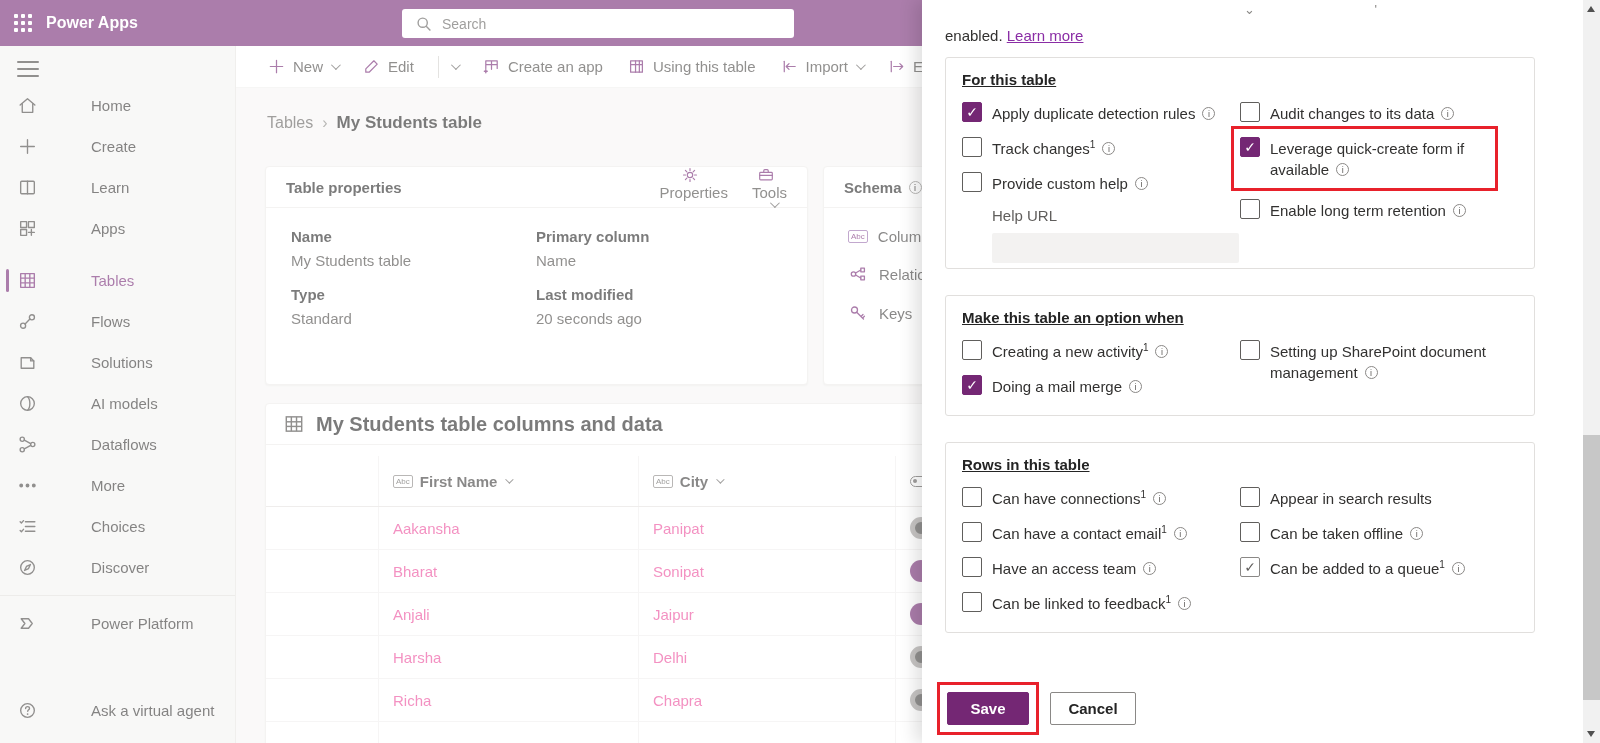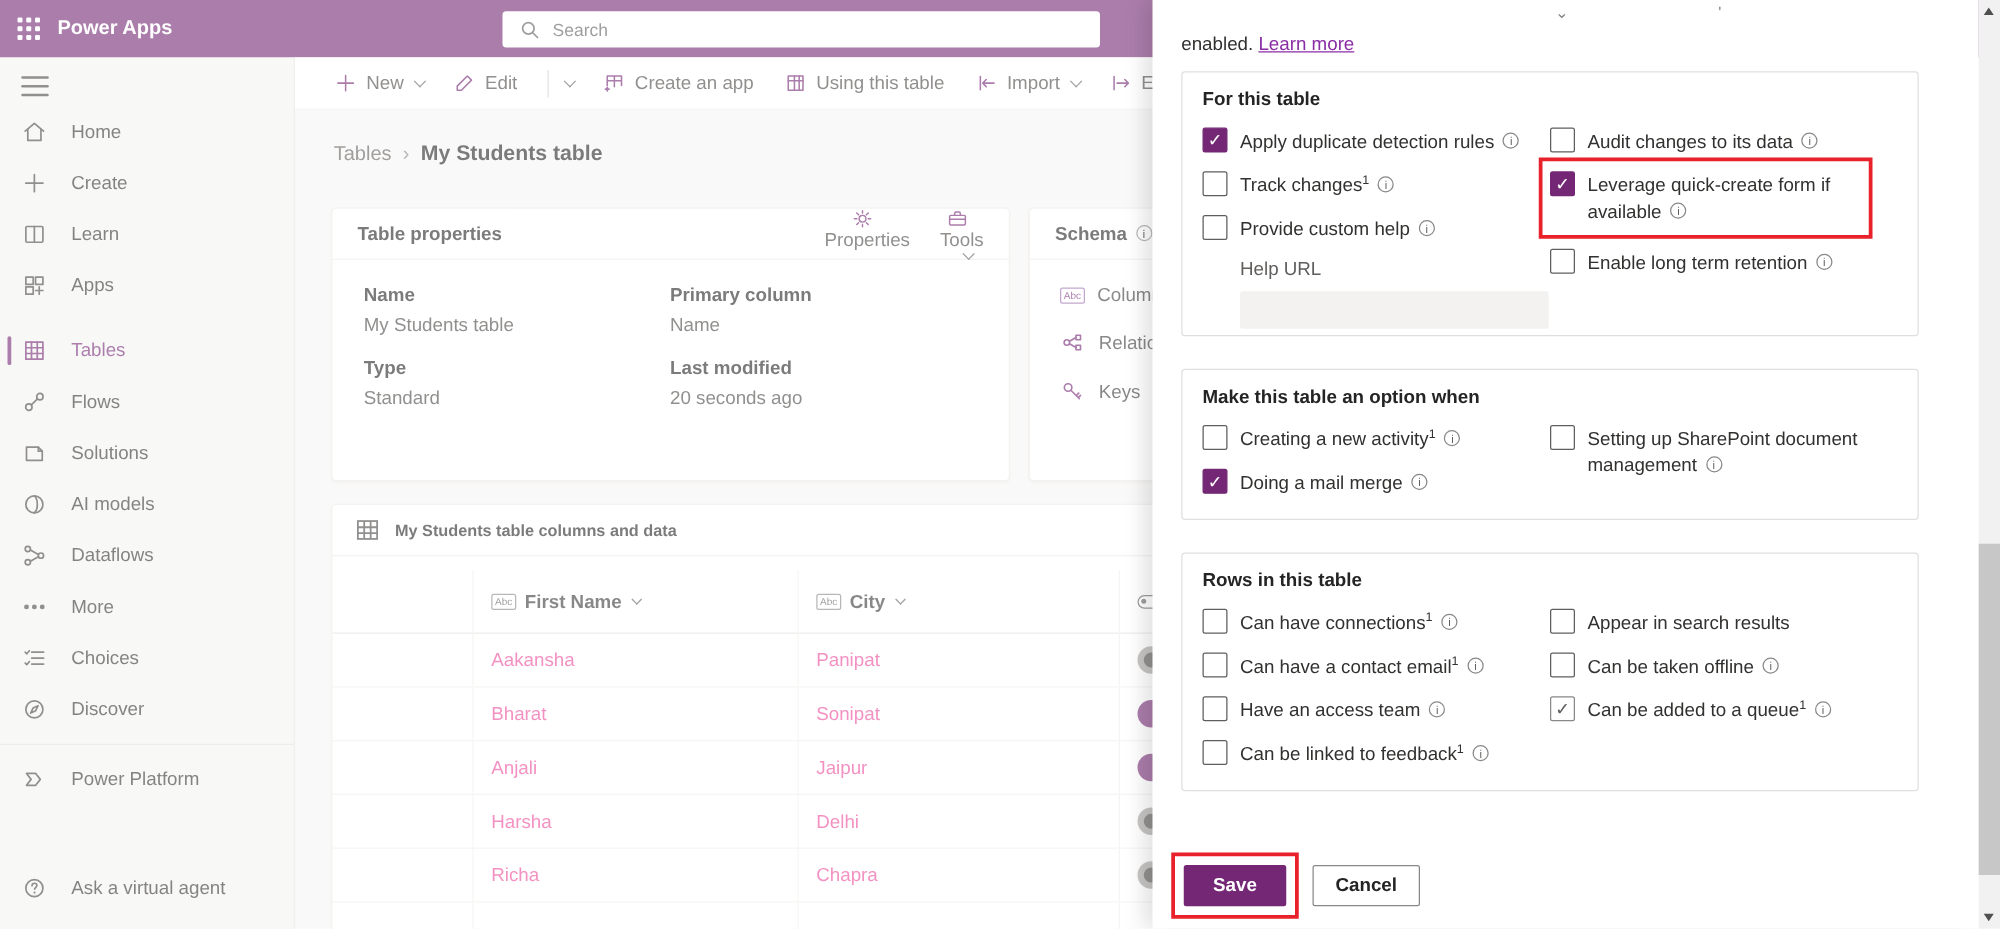--- a/index.html
+++ b/index.html
@@ -5,29 +5,29 @@
   * { margin:0; padding:0; box-sizing:border-box; }
   html,body { width:1600px; height:743px; overflow:hidden; }
   body { position:relative; background:#fff; font-family:"Liberation Sans", sans-serif; color:#323130; }
 
   
   .topbar { position:absolute; left:0; top:0; width:100%; height:46px; background:#742774; display:flex; align-items:center; z-index:1; }
   .waffle { width:46px; height:46px; display:flex; align-items:center; justify-content:center; cursor:pointer; }
   .waffle-grid { display:grid; grid-template-columns:repeat(3,4px); grid-template-rows:repeat(3,4px); gap:3px; }
   .waffle-grid span { width:4px; height:4px; background:#fff; border-radius:1px; }
   .app-title { color:#fff; font-size:16px; font-weight:bold; }
-  .search { position:absolute; left:402px; top:9px; width:478px; height:29px; background:#fff; border-radius:3px; display:flex; align-items:center; padding-left:14px; }
+  .search { position:absolute; left:402px; top:9px; width:392px; height:29px; background:#fff; border-radius:3px; display:flex; align-items:center; padding-left:14px; }
   .search svg { margin-right:10px; }
   .search-text { font-size:14px; color:#605e5c; }
 
   
   .sidebar { position:absolute; left:0; top:46px; width:236px; bottom:0; background:#f4f3f2; border-right:1px solid #e6e4e2; z-index:1; }
   .hamburger { margin:15px 0 8px 17px; width:22px; cursor:pointer; }
   .hamburger div { height:2px; background:#484644; margin:5px 0; border-radius:1px; }
-  .nav-item { height:41px; display:flex; align-items:center; padding-left:17px; font-size:15px; color:#323130; cursor:pointer; position:relative; }
+  .nav-item { height:41px; display:flex; align-items:center; padding-left:17px; font-size:15px; color:#323130; cursor:pointer; position:relative;gap:34px; }
   .nav-item .nico { width:21px; height:21px; margin-right:19px; color:#484644; flex:none; }
   .nav-item.active { color:#742774; }
   .nav-item.active .nico { color:#742774; }
   .nav-item.active::before { content:""; position:absolute; left:6px; top:9px; bottom:9px; width:3px; background:#742774; border-radius:2px; }
   .group-gap { margin-top:11px; }
   .side-divider { border-top:1px solid #e1dfdd; margin:7px 0; }
   .bottom-item { position:absolute; bottom:12px; left:0; right:0; }
 
   
   .content { position:absolute; left:236px; top:46px; right:0; bottom:0; background:#f7f6f5; z-index:1; }
@@ -52,21 +52,21 @@
   .fld-value { font-size:15px; color:#484644; margin-bottom:17px; }
 
   .schema-card { width:420px; height:219px; }
   .schema-body { padding:20px 0 0 24px; }
   .schema-item { display:flex; align-items:center; font-size:15px; color:#3b3a39; margin-bottom:19px; cursor:pointer; }
   .schema-item .sico { color:#742774; margin-right:11px; width:20px; height:20px; flex:none; }
 
   .grid-card { position:absolute; left:29px; top:357px; width:860px; height:400px; }
   .grid-head { height:41px; display:flex; align-items:center; padding-left:17px; border-bottom:1px solid #edebe9; }
   .grid-head .gico { color:#484644; width:22px; height:22px; margin-right:11px; }
-  .grid-title { font-size:13px; font-weight:bold; color:#242424; }
+  .grid-title { font-size:20px; font-weight:bold; color:#242424; }
   .dtable { position:relative; margin-top:11px; }
   .dt-row { display:grid; grid-template-columns:113px 260px 257px 1fr; height:43px; border-bottom:1px solid #f0efee; align-items:center; }
   .dt-header { height:51px; border-bottom:1px solid #e4e2e0; }
   .dt-cell { padding-left:14px; font-size:15px; color:#ec4899; height:100%; display:flex; align-items:center; border-right:1px solid #f0efee; overflow:hidden; }
   .dt-cell:last-child { border-right:none; }
   .dt-head-cell { color:#3b3a39; font-weight:bold; cursor:pointer; }
   .abc-chip { font-size:8px; color:#605e5c; border:1px solid #8a8886; border-radius:2px; padding:1px 2px; margin-right:7px; font-weight:normal; }
   .col-chev { width:6px; height:6px; border-right:1.2px solid #605e5c; border-bottom:1.2px solid #605e5c; transform:rotate(45deg) translateY(-2px); margin-left:8px; }
   .choice-pill { width:18px; height:11px; border:1.4px solid #605e5c; border-radius:6px; position:relative; }
   .choice-pill::after { content:""; position:absolute; left:2px; top:2px; width:4px; height:4px; border-radius:50%; background:#605e5c; }
@@ -77,21 +77,21 @@
   
   .dim { position:absolute; left:0; top:0; bottom:0; right:17px; background:rgba(255,255,255,0.4); z-index:5; }
 
   
   .panel { position:absolute; left:922px; top:0; bottom:0; right:17px; background:#fff; z-index:10; box-shadow:-7px 0 16px rgba(0,0,0,.12); padding-left:23px; }
   .panel-remnant { position:absolute; top:2px; left:322px; color:#8a8886; font-size:13px; letter-spacing:58px; }
   .panel-intro { margin-top:27px; font-size:15px; color:#323130; }
   .learn-more { color:#8a2da5; text-decoration:underline; cursor:pointer; }
   .p-card { width:590px; border:1px solid #e1dfdd; border-radius:3px; padding:13px 16px 5px 16px; margin-top:13px; }
   .p-card + .p-card { margin-top:26px; }
-  .p-title { font-size:15px; font-weight:bold; color:#242424; margin-bottom:14px; }
+  .p-title { font-size:15px; font-weight:bold; color:#242424; margin-bottom:14px;text-decoration:underline; }
   .p-cols { display:grid; grid-template-columns:278px 1fr; }
   .cb-row { display:flex; align-items:flex-start; margin-bottom:13px; }
   .checkbox { width:20px; height:20px; border:1px solid #605e5c; border-radius:2px; margin-right:10px; flex:none; background:#fff; color:transparent; font-size:14px; line-height:18px; text-align:center; cursor:pointer; }
   .checkbox.checked { background:#742774; border-color:#742774; color:#fff; }
   .checkbox.muted-check { background:#fff; border-color:#8a8886; color:#605e5c; }
   .checkbox.disabled { border-color:#d2d0ce; cursor:default; }
   .cb-label { font-size:15px; color:#323130; line-height:1.4; padding-top:1px; }
   .p-col2 .cb-label { max-width:220px; }
   .cb-label sup { font-size:10px; }
   .cb-row.disabled .cb-label { color:#a8a6a4; }

